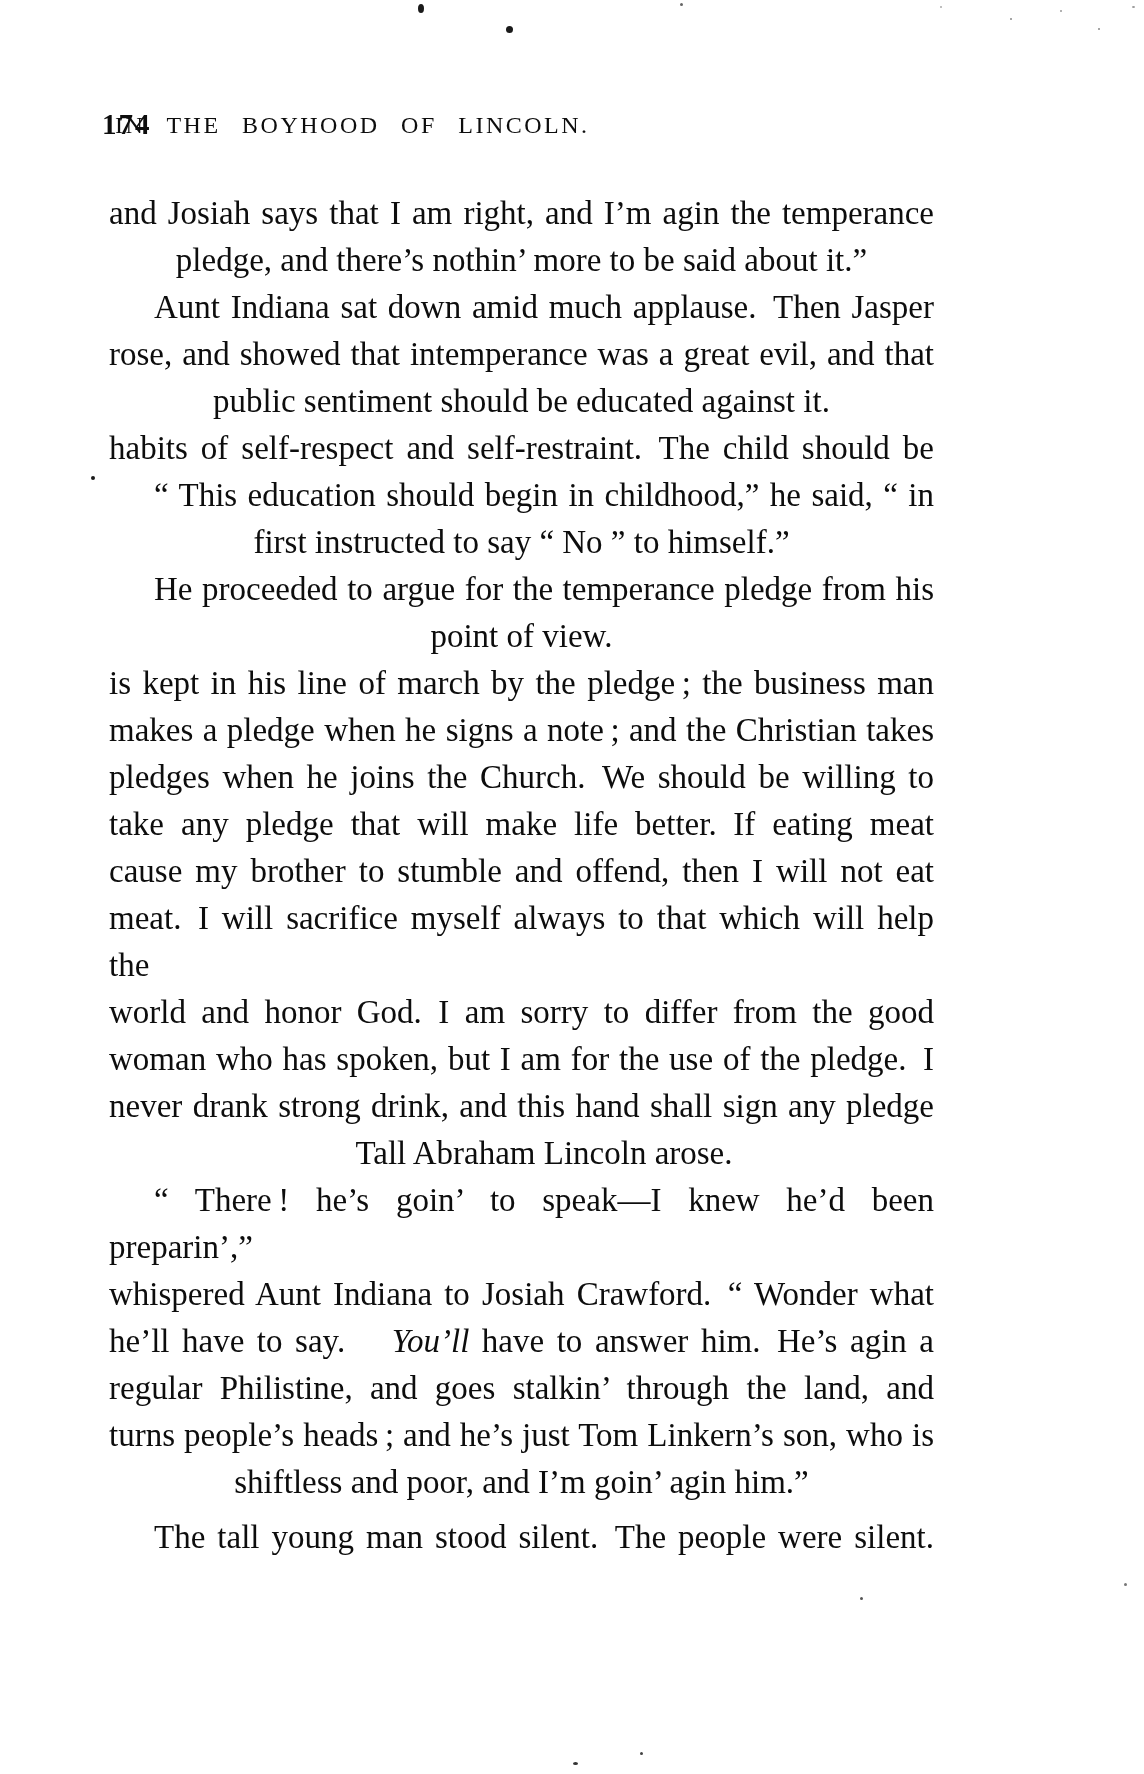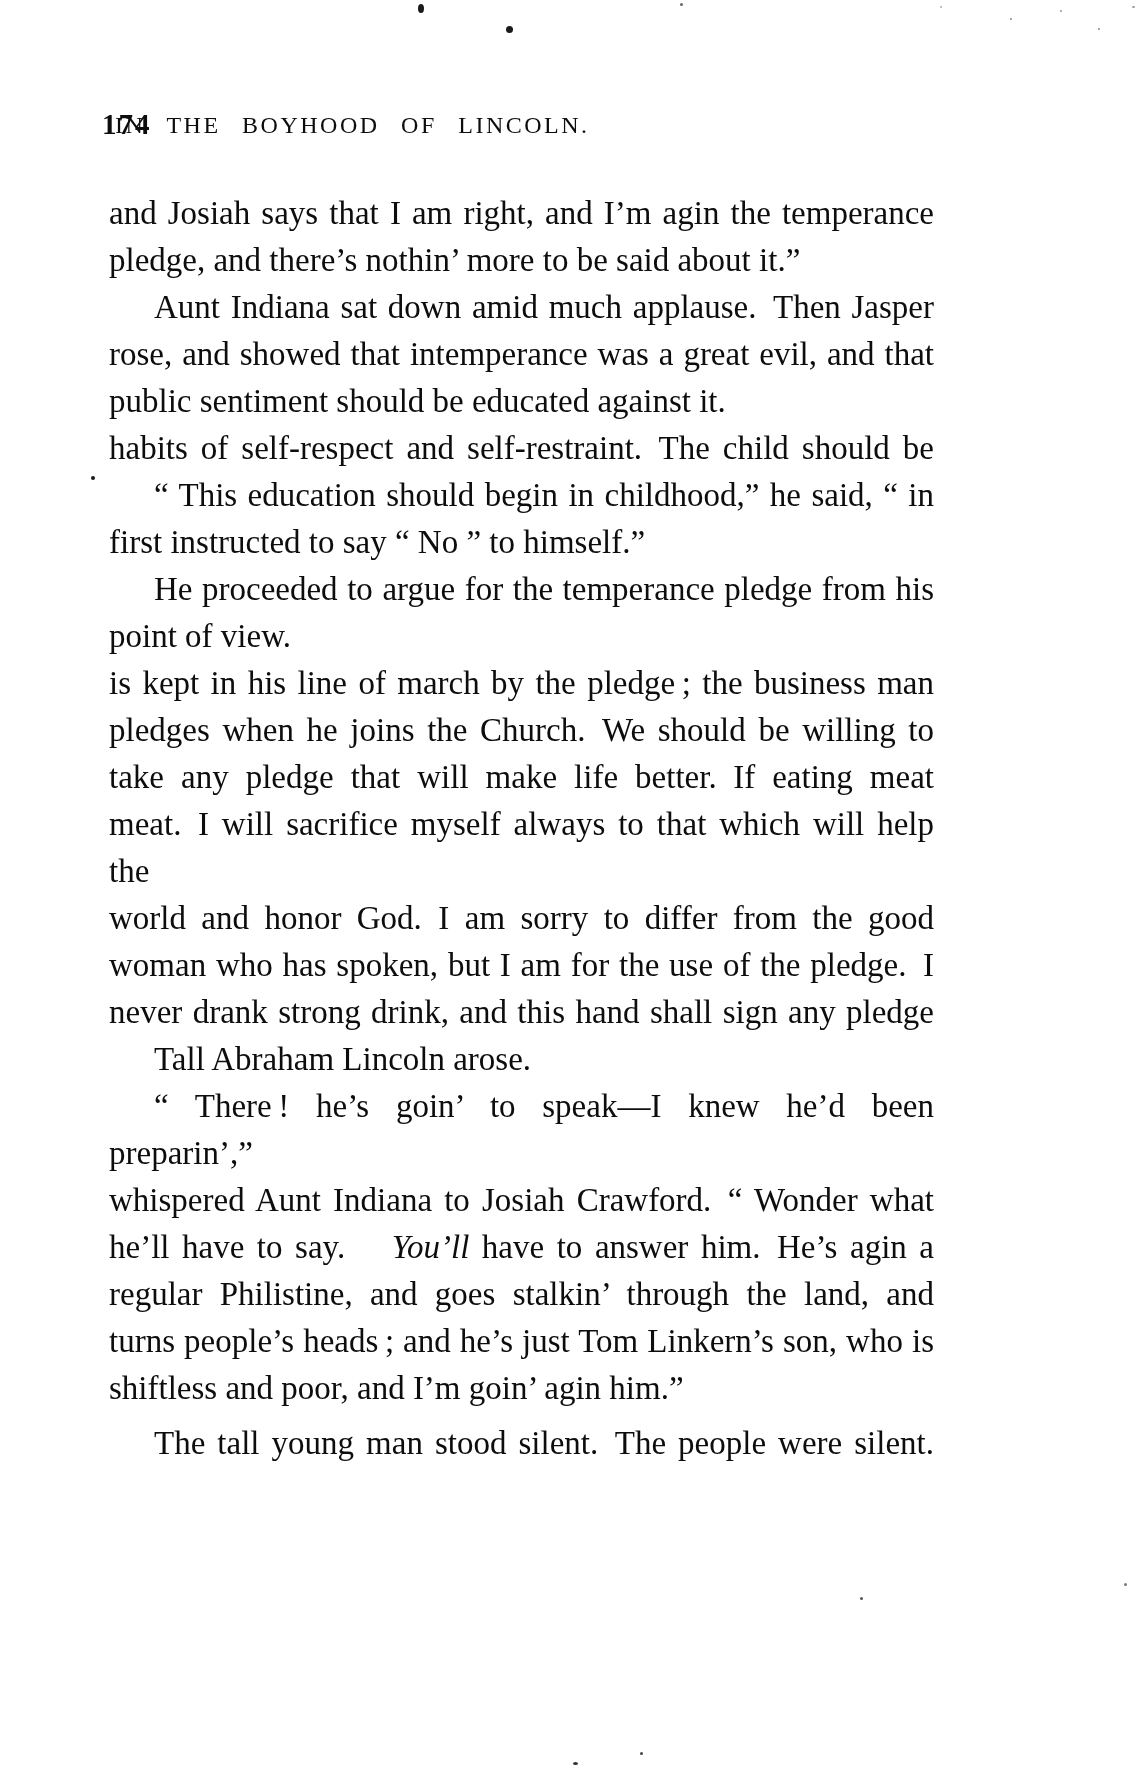--- a/index.html
+++ b/index.html
@@ -17,21 +17,21 @@
     font-size:29px; font-weight:bold; letter-spacing:2px;
   }
   .running-header {
     position:absolute; left:115px; top:112px; width:825px;
     font-size:24px; letter-spacing:2.5px; word-spacing:13px;
   }
   .body-text {
     position:absolute; left:109px; top:190px; width:825px;
     font-size:33px; line-height:47px;
   }
-  .ln { min-height:47px; text-align:left; }
+  .ln { min-height:47px; text-align:center; }
   .j { text-align:justify; text-align-last:justify; }
   .ind { text-indent:45px; }
   .last { margin-top:8px; }
   .it { font-style:italic;margin-left:30px; }
   .speck { position:absolute; background:#1a1a1a; border-radius:50%; }
 </style>
 </head>
 <body>
 
 <div class="page">
@@ -44,22 +44,24 @@
     <div class="ln">pledge, and there’s nothin’ more to be said about it.”</div>
     <div class="ln j ind">Aunt Indiana sat down amid much applause. Then Jasper</div>
     <div class="ln j">rose, and showed that intemperance was a great evil, and that</div>
     <div class="ln">public sentiment should be educated against it.</div>
     <div class="ln j">habits of self-respect and self-restraint. The child should be</div>
     <div class="ln j ind">“ This education should begin in childhood,” he said, “ in</div>
     <div class="ln">first instructed to say “ No ” to himself.”</div>
     <div class="ln j ind">He proceeded to argue for the temperance pledge from his</div>
     <div class="ln">point of view.</div>
     <div class="ln j">is kept in his line of march by the pledge ; the business man</div>
+    <div class="ln j">makes a pledge when he signs a note ; and the Christian takes</div>
     <div class="ln j">pledges when he joins the Church. We should be willing to</div>
     <div class="ln j">take any pledge that will make life better. If eating meat</div>
+    <div class="ln j">cause my brother to stumble and offend, then I will not eat</div>
     <div class="ln j">meat. I will sacrifice myself always to that which will help the</div>
     <div class="ln j">world and honor God. I am sorry to differ from the good</div>
     <div class="ln j">woman who has spoken, but I am for the use of the pledge. I</div>
     <div class="ln j">never drank strong drink, and this hand shall sign any pledge</div>
     <div class="ln ind">Tall Abraham Lincoln arose.</div>
     <div class="ln j ind">“ There ! he’s goin’ to speak—I knew he’d been preparin’,”</div>
     <div class="ln j">whispered Aunt Indiana to Josiah Crawford. “ Wonder what</div>
     <div class="ln j"><span>he’ll have to say. </span><span class="it">You’ll</span><span> have to answer him. He’s agin a</span></div>
     <div class="ln j">regular Philistine, and goes stalkin’ through the land, and</div>
     <div class="ln j">turns people’s heads ; and he’s just Tom Linkern’s son, who is</div>

